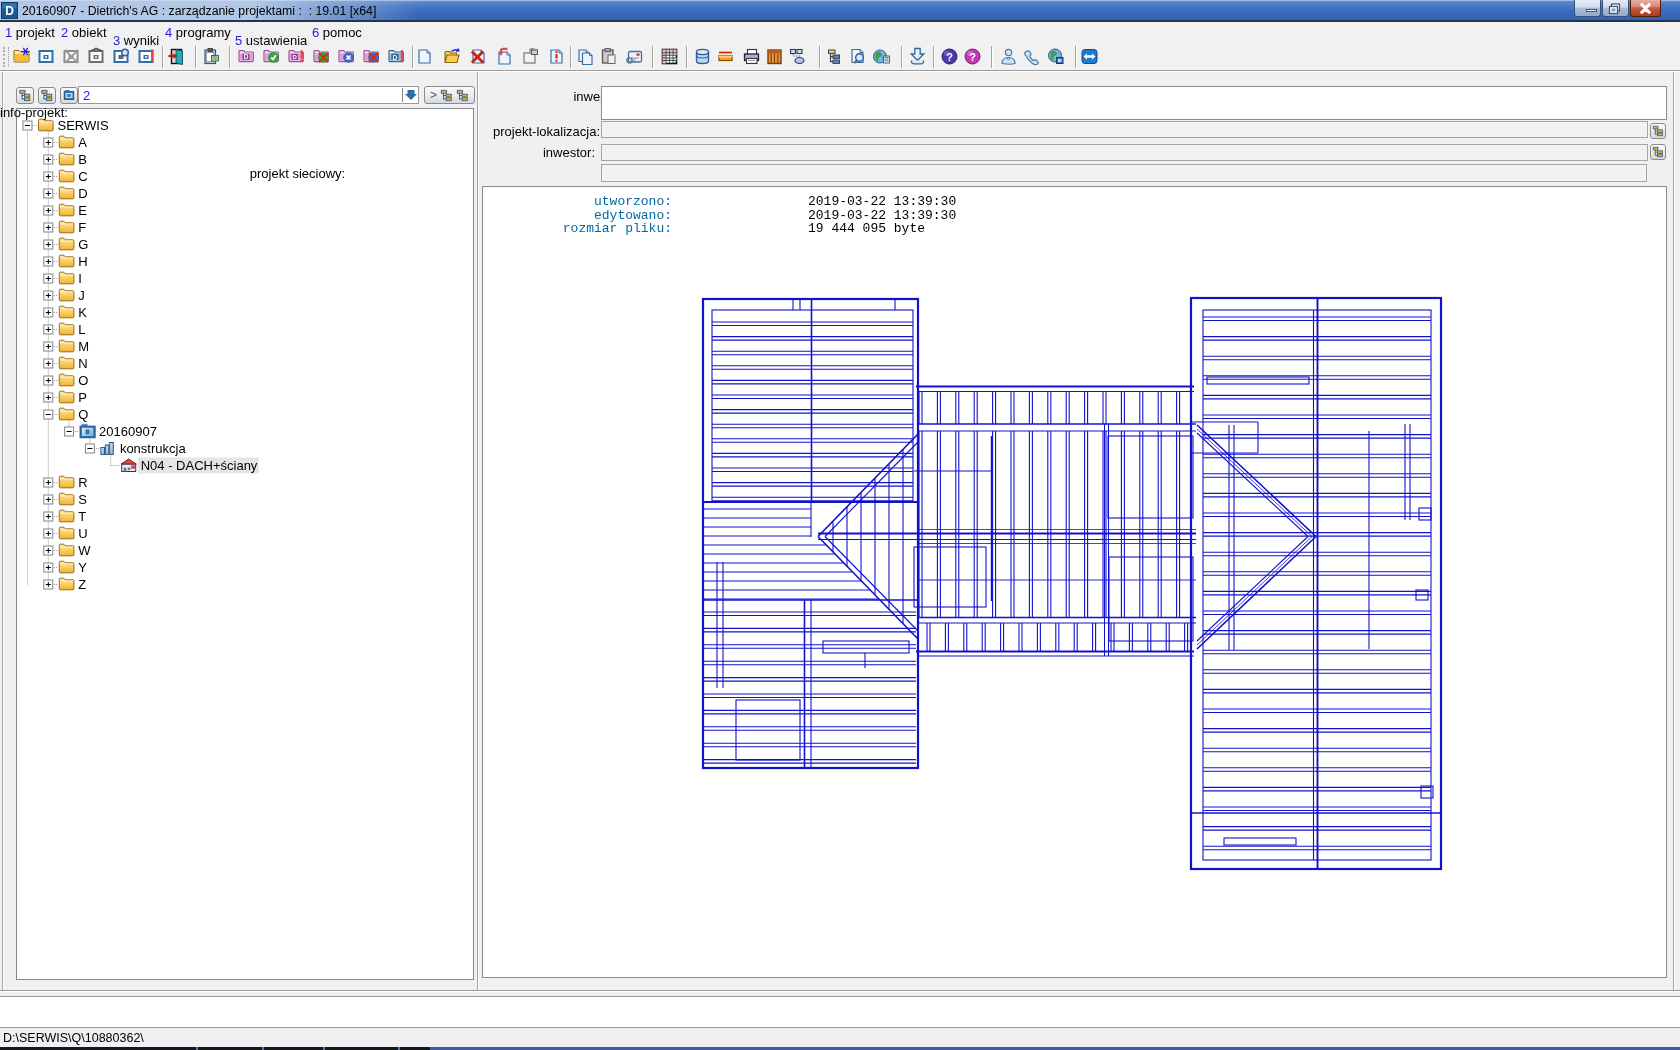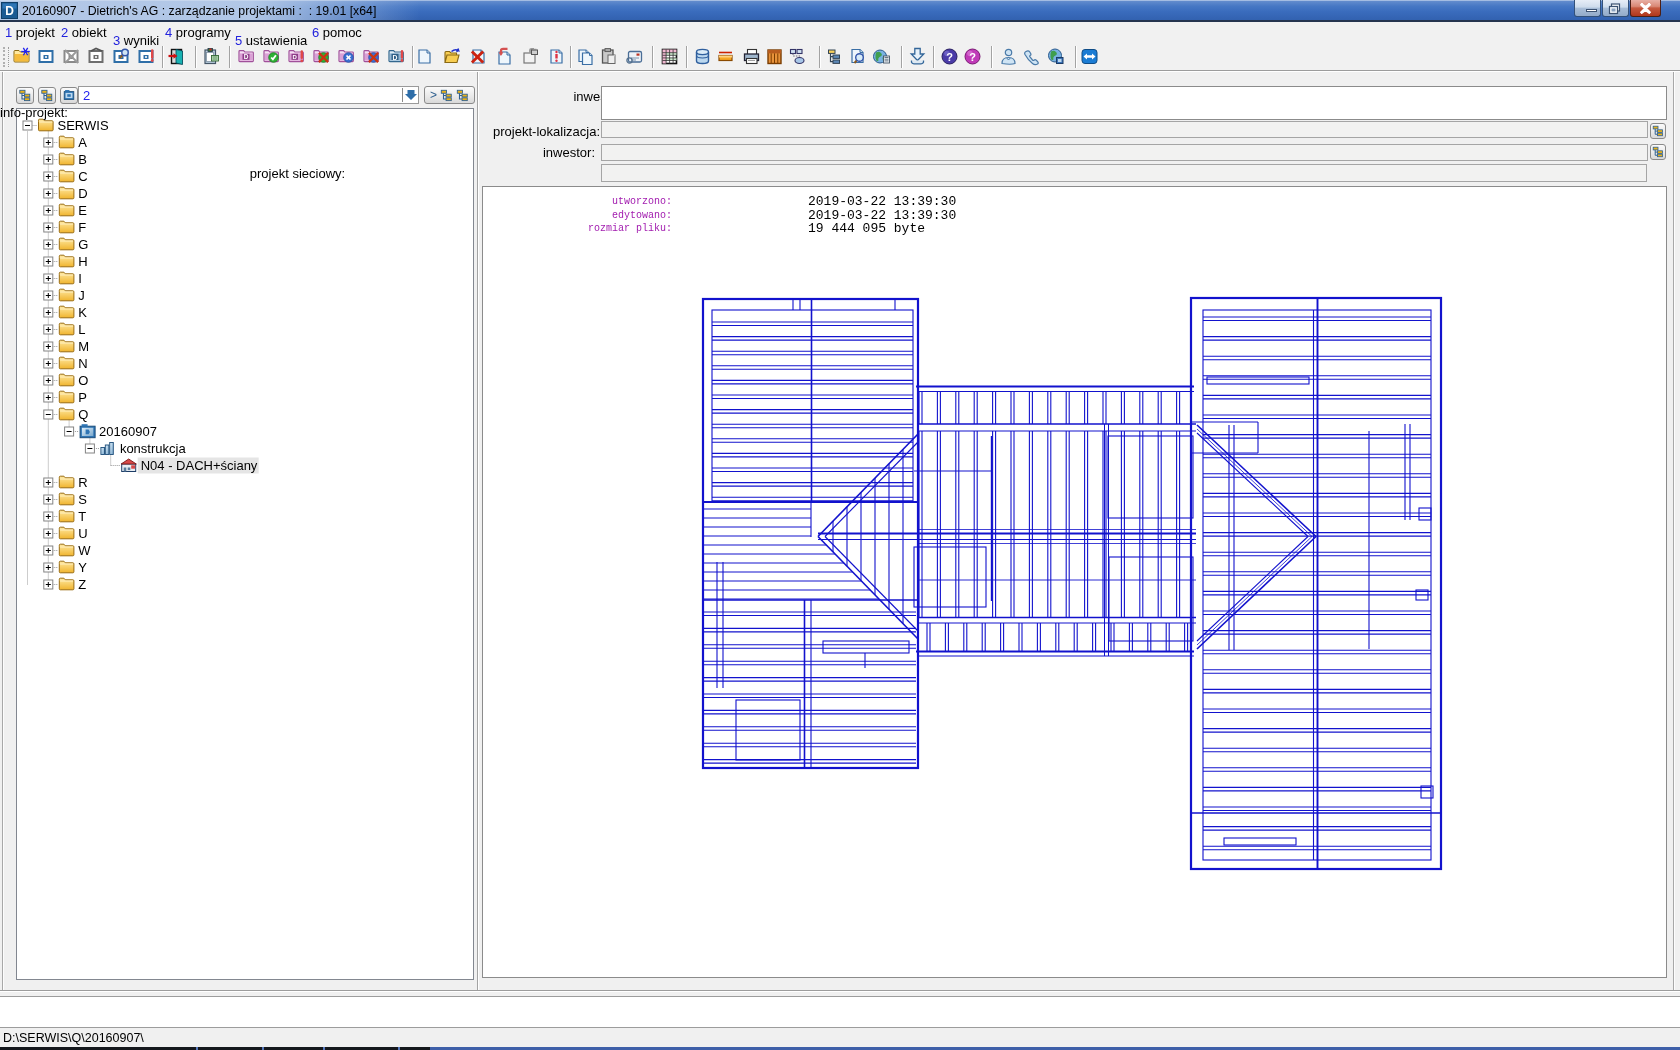--- a/index.html
+++ b/index.html
@@ -576,21 +576,21 @@
     <rect x="6.5" y="10.2" width="6" height="3.2" fill="#e8b21a" stroke="#2e5f8e" stroke-width="1"></rect>
   </svg>
 <div class="abs" style="left:1650px;top:144px;width:16px;height:16px;background:linear-gradient(180deg,#fbfbfb,#e8e8e8 60%,#d8d8d8);border:1px solid #8a8a8a;border-radius:3px;box-sizing:border-box;"></div>
 <svg class="abs" style="left:1652px;top:146px" width="12" height="12" viewBox="0 0 14 15">
     <rect x="1" y="1.5" width="6" height="3.4" fill="#e8b21a" stroke="#2e5f8e" stroke-width="1"></rect>
     <path d="M3.5 4.9 L3.5 11.6 L6.5 11.6 M3.5 7.6 L6.5 7.6" fill="none" stroke="#2e5f8e" stroke-width="1.2"></path>
     <rect x="6.5" y="6" width="6" height="3.2" fill="#e8b21a" stroke="#2e5f8e" stroke-width="1"></rect>
     <rect x="6.5" y="10.2" width="6" height="3.2" fill="#e8b21a" stroke="#2e5f8e" stroke-width="1"></rect>
   </svg>
 <div class="abs" style="left:482px;top:186px;width:1185px;height:792px;background:#fff;border:1px solid #8b8b8b;box-sizing:border-box;"></div>
-<div class="abs" style="left:500px;top:195px;width:172px;text-align:right;font-family:'Liberation Mono',monospace;font-size:10px;line-height:13.7px;color:#a21caf;white-space:pre;">utworzono:
+<div class="abs" style="left:500px;top:195px;width:172px;text-align:right;font-family:'Liberation Mono',monospace;font-size:13px;line-height:13.7px;color:#0369a1;white-space:pre;">utworzono:
 edytowano:
 rozmiar pliku:</div>
 <div class="abs" style="left:808px;top:195px;font-family:'Liberation Mono',monospace;font-size:13px;line-height:13.7px;color:#000;white-space:pre;">2019-03-22 13:39:30
 2019-03-22 13:39:30
 19 444 095 byte</div>
 <svg class="abs" style="left:690px;top:290px" width="770" height="590" viewBox="690 290 770 590">
     <rect x="703.0" y="299.0" width="215.0" height="469.0" fill="none" stroke="#1212cd" stroke-width="2.2"></rect>
     <rect x="712.0" y="310.0" width="201.0" height="192.0" fill="none" stroke="#1212cd" stroke-width="1.1"></rect>
     <line x1="811.5" y1="300.0" x2="811.5" y2="502.0" stroke="#1212cd" stroke-width="1.6"></line>
     <line x1="793.0" y1="299.0" x2="793.0" y2="310.0" stroke="#1212cd" stroke-width="1.1"></line>
@@ -863,18 +863,18 @@
     <rect x="1419.0" y="508.0" width="12.0" height="12.0" fill="none" stroke="#1212cd" stroke-width="1.1"></rect>
     <rect x="1416.0" y="590.0" width="12.0" height="10.0" fill="none" stroke="#1212cd" stroke-width="1.1"></rect>
     <rect x="1421.0" y="786.0" width="12.0" height="12.0" fill="none" stroke="#1212cd" stroke-width="1.1"></rect>
     <line x1="1369.0" y1="431.0" x2="1369.0" y2="649.0" stroke="#1212cd" stroke-width="1.1"></line>
   </svg>
 <div class="abs" style="left:0;top:990px;width:1680px;height:1px;background:#9c9c9c;"></div>
 <div class="abs" style="left:0;top:991px;width:1680px;height:1px;background:#fff;"></div>
 <div class="abs" style="left:0;top:992px;width:1680px;height:4px;background:#f0f0f0;"></div>
 <div class="abs" style="left:0;top:996px;width:1680px;height:32px;background:#fff;border-top:1px solid #9c9c9c;border-bottom:1px solid #9c9c9c;box-sizing:border-box;"></div>
 <div class="abs" style="left:0;top:1028px;width:1680px;height:19px;background:#f0f0f0;"></div>
-<div class="lbl" style="left:3px;top:1031px;font-size:12.5px;">D:\SERWIS\Q\20160907\</div>
+<div class="lbl" style="left:3px;top:1031px;font-size:12.5px;">D:\SERWIS\Q\10880362\</div>
 <div class="abs" style="left:0;top:1047px;width:1680px;height:3px;background:#15181d;"></div>
 <div class="abs" style="left:430px;top:1047px;width:1250px;height:3px;background:#3e5fa8;"></div>
 <div class="abs" style="left:196px;top:1047px;width:2px;height:3px;background:#5577bb;"></div>
 <div class="abs" style="left:262px;top:1047px;width:2px;height:3px;background:#5577bb;"></div>
 <div class="abs" style="left:323px;top:1047px;width:2px;height:3px;background:#5577bb;"></div>
 <div class="abs" style="left:398px;top:1047px;width:2px;height:3px;background:#5577bb;"></div>
 </body></html>

